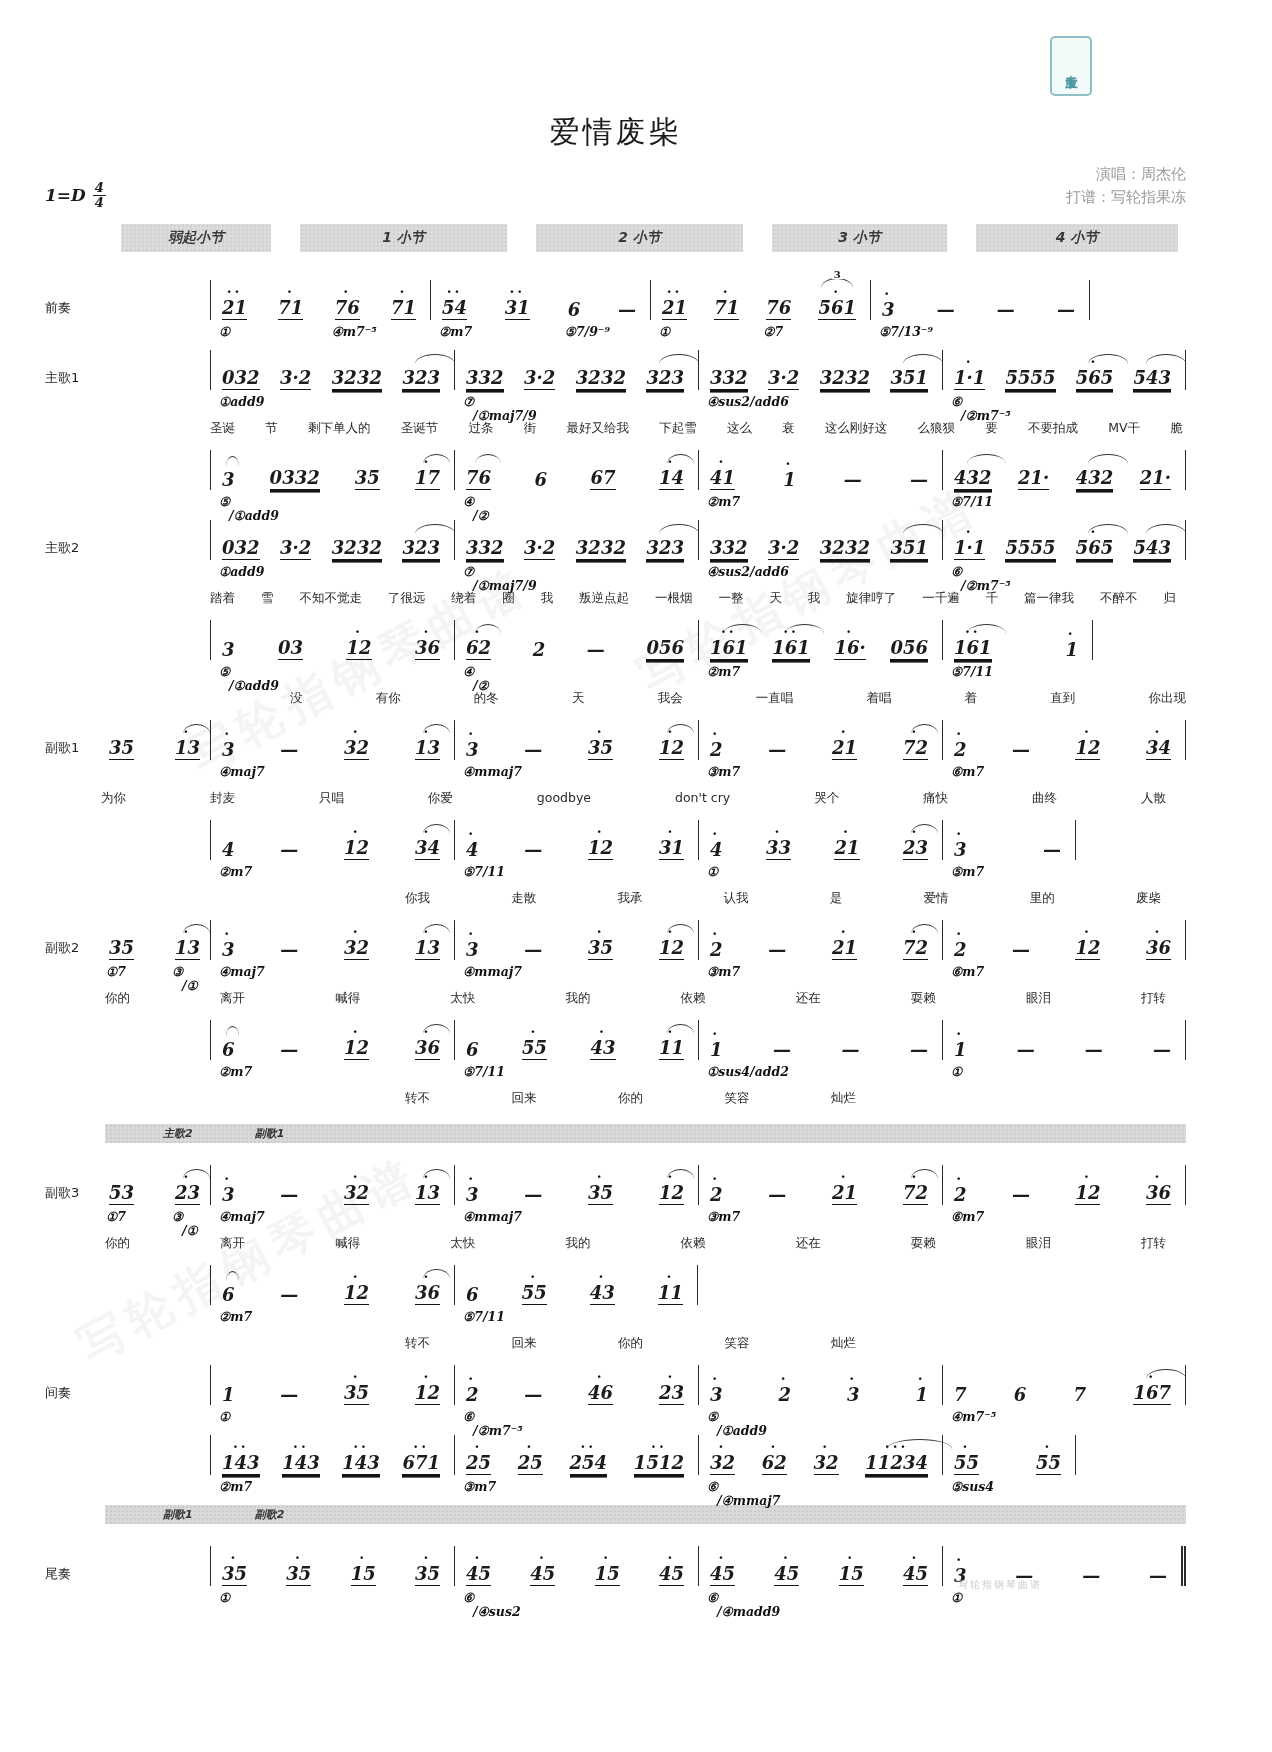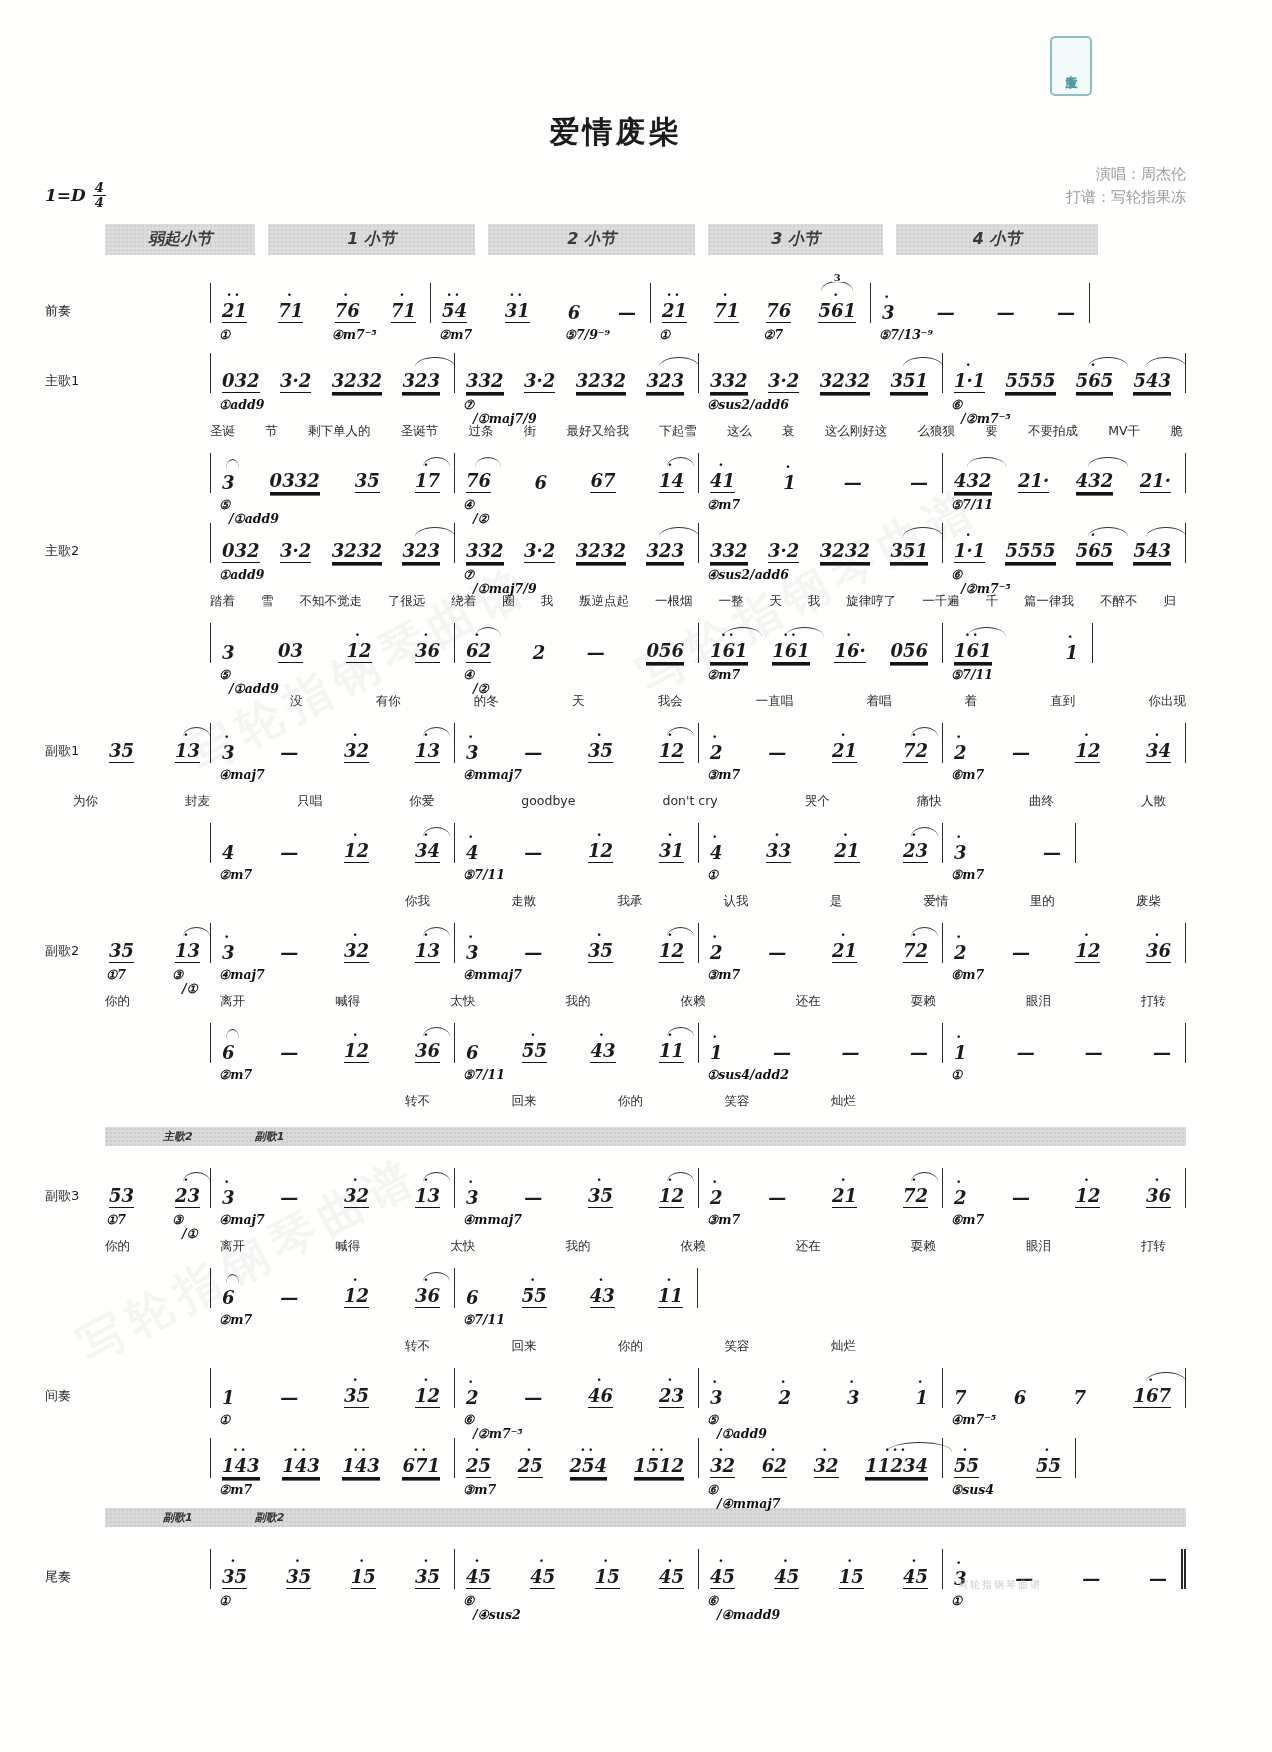--- a/index.html
+++ b/index.html
@@ -2,30 +2,30 @@
 <html><head>
 <meta charset="utf-8">
 <style>
   html,body{margin:0;padding:0;background:#fff;}
   .page{position:relative;width:1272px;height:1752px;background:#fffffe;overflow:hidden;
         font-family:"DejaVu Sans",sans-serif;color:#1c1c1c;}
   .content{margin-left:45px;width:1141px;position:relative;}
   .badge{position:absolute;top:36px;left:1050px;width:38px;height:56px;border:2px solid #8fbfc4;
          border-radius:5px;color:#4e9aa4;background:#f2fafa;writing-mode:vertical-rl;text-orientation:upright;
          font-size:12px;font-weight:bold;display:flex;align-items:center;justify-content:center;letter-spacing:1px;}
-  .title{margin:0;padding-top:112px;font-size:30px;font-weight:bold;text-align:center;letter-spacing:3px;}
+  .title{margin:0;padding-top:112px;font-size:30px;font-weight:normal;text-align:center;letter-spacing:3px;}
   .metarow{display:flex;justify-content:space-between;align-items:flex-end;margin-top:10px;}
   .keysig{font-size:17px;font-style:italic;font-weight:bold;display:flex;gap:7px;align-items:center;
           font-family:"DejaVu Serif",serif;}
   .frac{display:inline-flex;flex-direction:column;font-size:13px;line-height:1.05;text-align:center;}
   .frac .top{border-bottom:1.4px solid #1c1c1c;padding:0 2px;}
   .credits{text-align:right;font-size:15px;color:#9a9a9a;line-height:1.55;}
   .hdrrow{display:flex;margin-top:14px;margin-left:60px;gap:13px;}
   .hbox{background:#dcdcdc;background-image:radial-gradient(#cfcfcf 1px,transparent 1px);background-size:4px 4px;
-        color:#3a3a3a;font-size:16px;font-style:italic;text-align:center;padding:5px 0;font-weight:bold;}
+        color:#3a3a3a;font-size:14px;font-style:italic;text-align:center;padding:5px 0;font-weight:bold;margin-left:16px;}
   .w0{width:150px;}.w1{width:207px;}.w2{width:207px;}.w3{width:175px;}.w4{width:202px;}
   #score{margin-top:28px;}
   .sysblock{margin-bottom:12px;}
   .sysrow{display:flex;align-items:flex-end;height:40px;margin-bottom:30px;}
   .syslabel{width:60px;font-size:13px;padding-bottom:3px;color:#1f1f1f;}
   .pickup{width:105px;height:100%;display:flex;justify-content:space-between;align-items:flex-end;padding:0 10px 0 4px;box-sizing:border-box;}
   .bar{width:244px;height:100%;display:flex;justify-content:space-between;align-items:flex-end;
        padding:0 14px 0 11px;box-sizing:border-box;border-left:1.7px solid #2a2a2a;}
   .bar.last{border-right:1.7px solid #2a2a2a;}
   .bar.dbl{border-right:5px double #2a2a2a;}
@@ -340,21 +340,21 @@
               <span class="grp u1"><span class="txt">21</span><span class="dots">·</span></span>
               <span class="grp u1"><span class="txt">72</span><span class="dots">·</span><span class="arcline"></span></span>
             </div>
             <div class="bar last">
               <span class="grp"><span class="txt">2</span><span class="dots">·</span><span class="chord">⑥m7</span></span>
               <span class="grp dash"><span class="txt">—</span></span>
               <span class="grp u1"><span class="txt">12</span><span class="dots">·</span></span>
               <span class="grp u1"><span class="txt">34</span><span class="dots">·</span></span>
             </div>
           </div>
-          <div class="lyricrow" style="margin-left: 28px; margin-right: 20px;">
+          <div class="lyricrow" style="margin-left: 56px; margin-right: 20px;">
             <span>为你</span>
             <span>封麦</span>
             <span>只唱</span>
             <span>你爱</span>
             <span>goodbye</span>
             <span>don't cry</span>
             <span>哭个</span>
             <span>痛快</span>
             <span>曲终</span>
             <span>人散</span>

